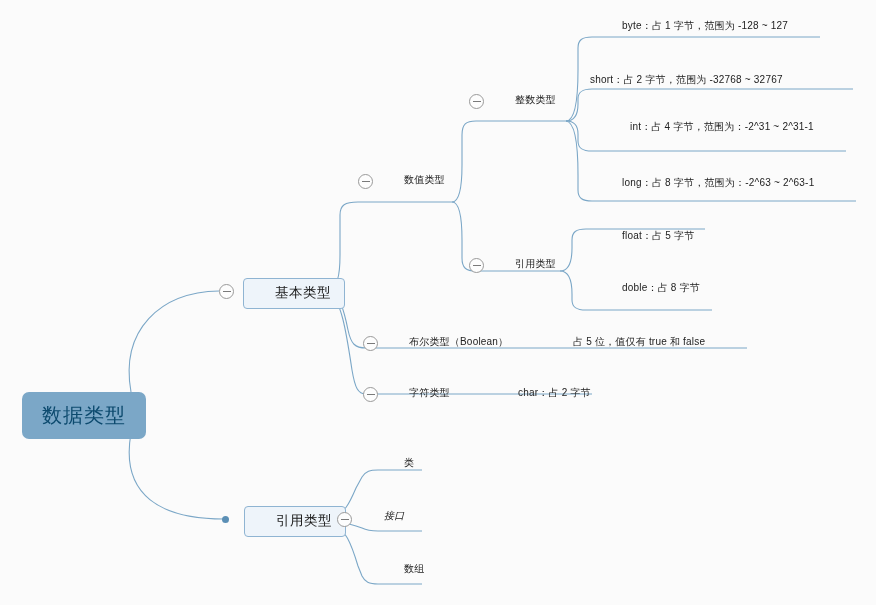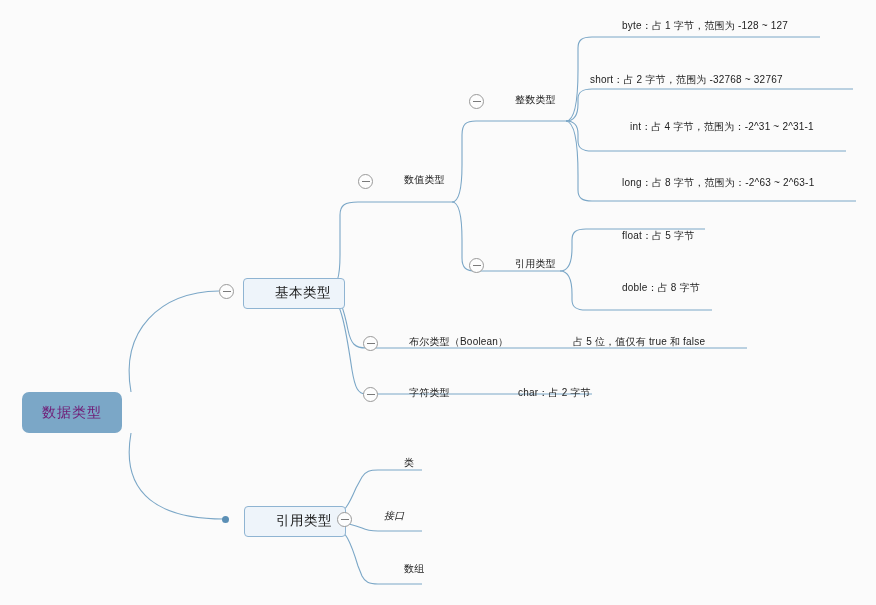--- a/index.html
+++ b/index.html
@@ -29,23 +29,23 @@
     height: 605px;
     pointer-events: none;
   }
   .node {
     position: absolute;
     white-space: nowrap;
   }
   
   .root-node {
     background: #7ba7c7;
-    color: #701a75;
+    color: #0c4a6e;
     border-radius: 7px;
-    font-size: 14px;
+    font-size: 20px;
     letter-spacing: 1px;
     padding: 13px 20px 14px 20px;
     line-height: 1;
     box-sizing: border-box;
   }
   
   .box-node {
     background: #eef4fa;
     border: 1px solid #8fb4d2;
     border-radius: 4px;

